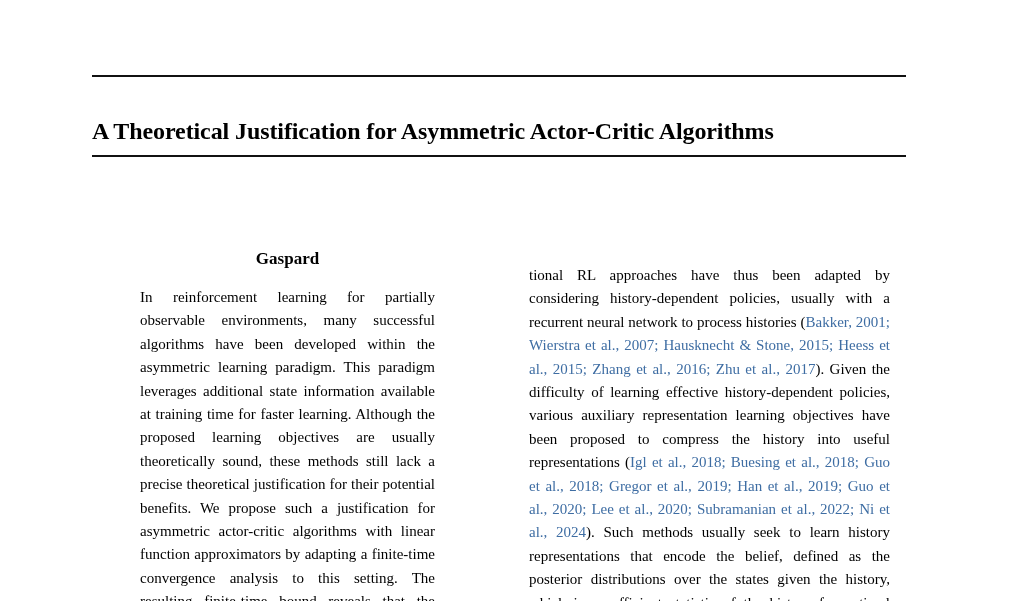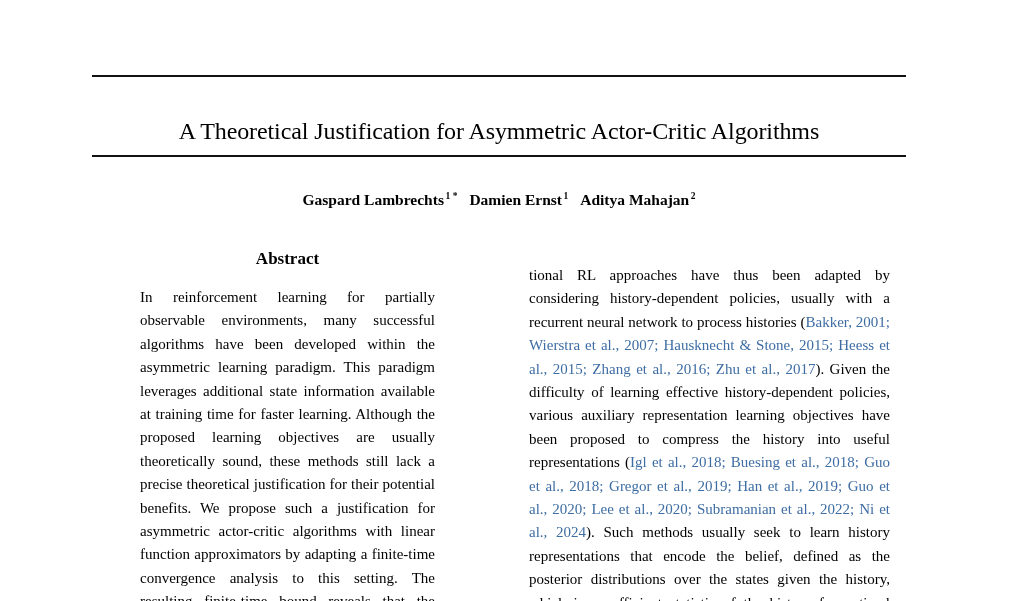--- a/index.html
+++ b/index.html
@@ -31,23 +31,23 @@
   }
   .rule-top    { top: 75px; }
   .rule-bottom { top: 155px; }
 
   
   .title {
     position: absolute;
     left: 92px;
     top: 100px;
     width: 814px;
-    text-align: center;
+    text-align: left;
     font-size: 24px;
-    font-weight: normal;
+    font-weight: bold;
     letter-spacing: -0.1px;
     line-height: 30px;
   }
 
   
   .authors {
     position: absolute;
     left: 92px;
     top: 190px;
     width: 814px;
@@ -100,26 +100,23 @@
 <body>
 
 <div class="page">
 
   <div class="rule rule-top"></div>
 
   <h1 class="title">A Theoretical Justification for Asymmetric Actor-Critic Algorithms</h1>
 
   <div class="rule rule-bottom"></div>
 
-  <div class="authors">
-    <span class="author"><span>Gaspard Lambrechts</span><sup>1</sup><sup class="star">*</sup></span><span class="author"><span>Damien Ernst</span><sup>1</sup></span><span class="author"><span>Aditya Mahajan</span><sup>2</sup></span>
-  </div>
 
   <div class="col col-left">
-    <h2 class="abstract-heading">Abstract</h2>
+    <h2 class="abstract-heading">Gaspard</h2>
     <p>In reinforcement learning for partially observable environments, many successful algorithms have been developed within the asymmetric learning paradigm. This paradigm leverages additional state information available at training time for faster learning. Although the proposed learning objectives are usually theoretically sound, these methods still lack a precise theoretical justification for their potential benefits. We propose such a justification for asymmetric actor-critic algorithms with linear function approximators by adapting a finite-time convergence analysis to this setting. The resulting finite-time bound reveals that the asymmetric critic eliminates error terms arising from aliasing in the agent state.</p>
   </div>
 
   <div class="col col-right">
     <p><span>tional RL approaches have thus been adapted by considering history-dependent policies, usually with a recurrent neural network to process histories (</span><span class="cite">Bakker, 2001; Wierstra et al., 2007; Hausknecht &amp; Stone, 2015; Heess et al., 2015; Zhang et al., 2016; Zhu et al., 2017</span><span>). Given the difficulty of learning effective history-dependent policies, various auxiliary representation learning objectives have been proposed to compress the history into useful representations (</span><span class="cite">Igl et al., 2018; Buesing et al., 2018; Guo et al., 2018; Gregor et al., 2019; Han et al., 2019; Guo et al., 2020; Lee et al., 2020; Subramanian et al., 2022; Ni et al., 2024</span><span>). Such methods usually seek to learn history representations that encode the belief, defined as the posterior distributions over the states given the history, which is a sufficient statistic of the history for optimal control.</span></p>
     <p>While these methods are theoretically able to learn optimal history-dependent policies, they usually learn solely from</p>
   </div>
 
 </div>
 

